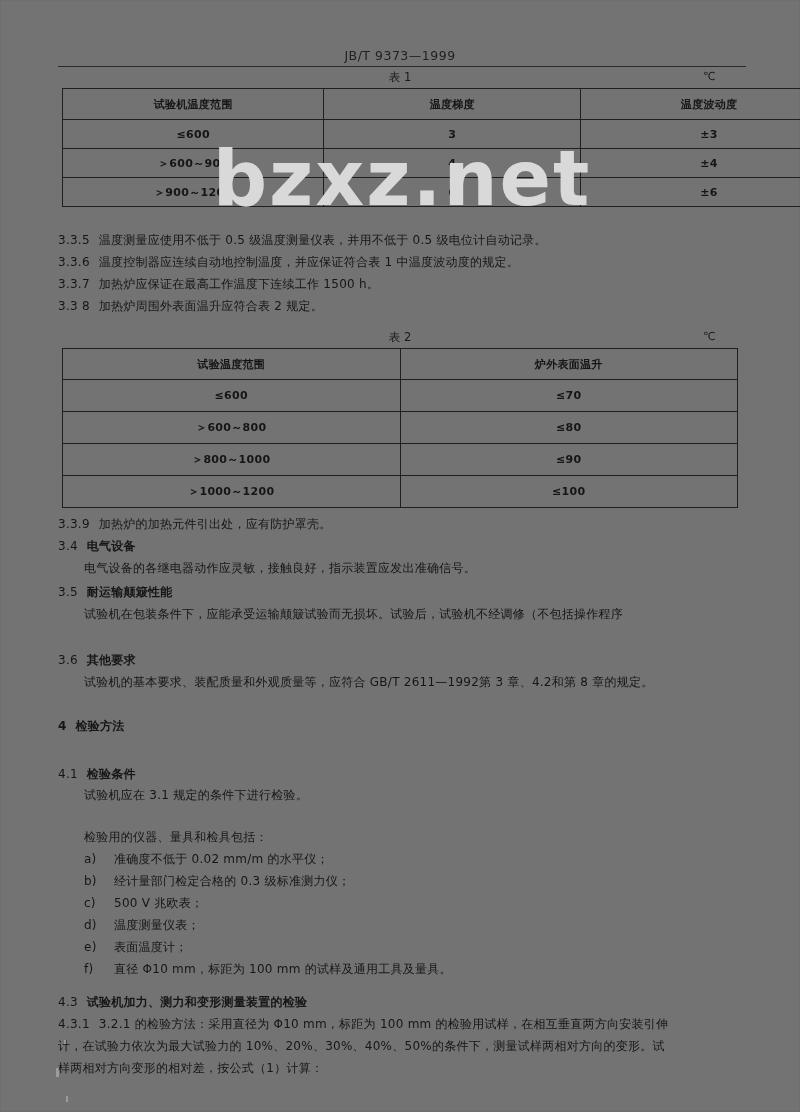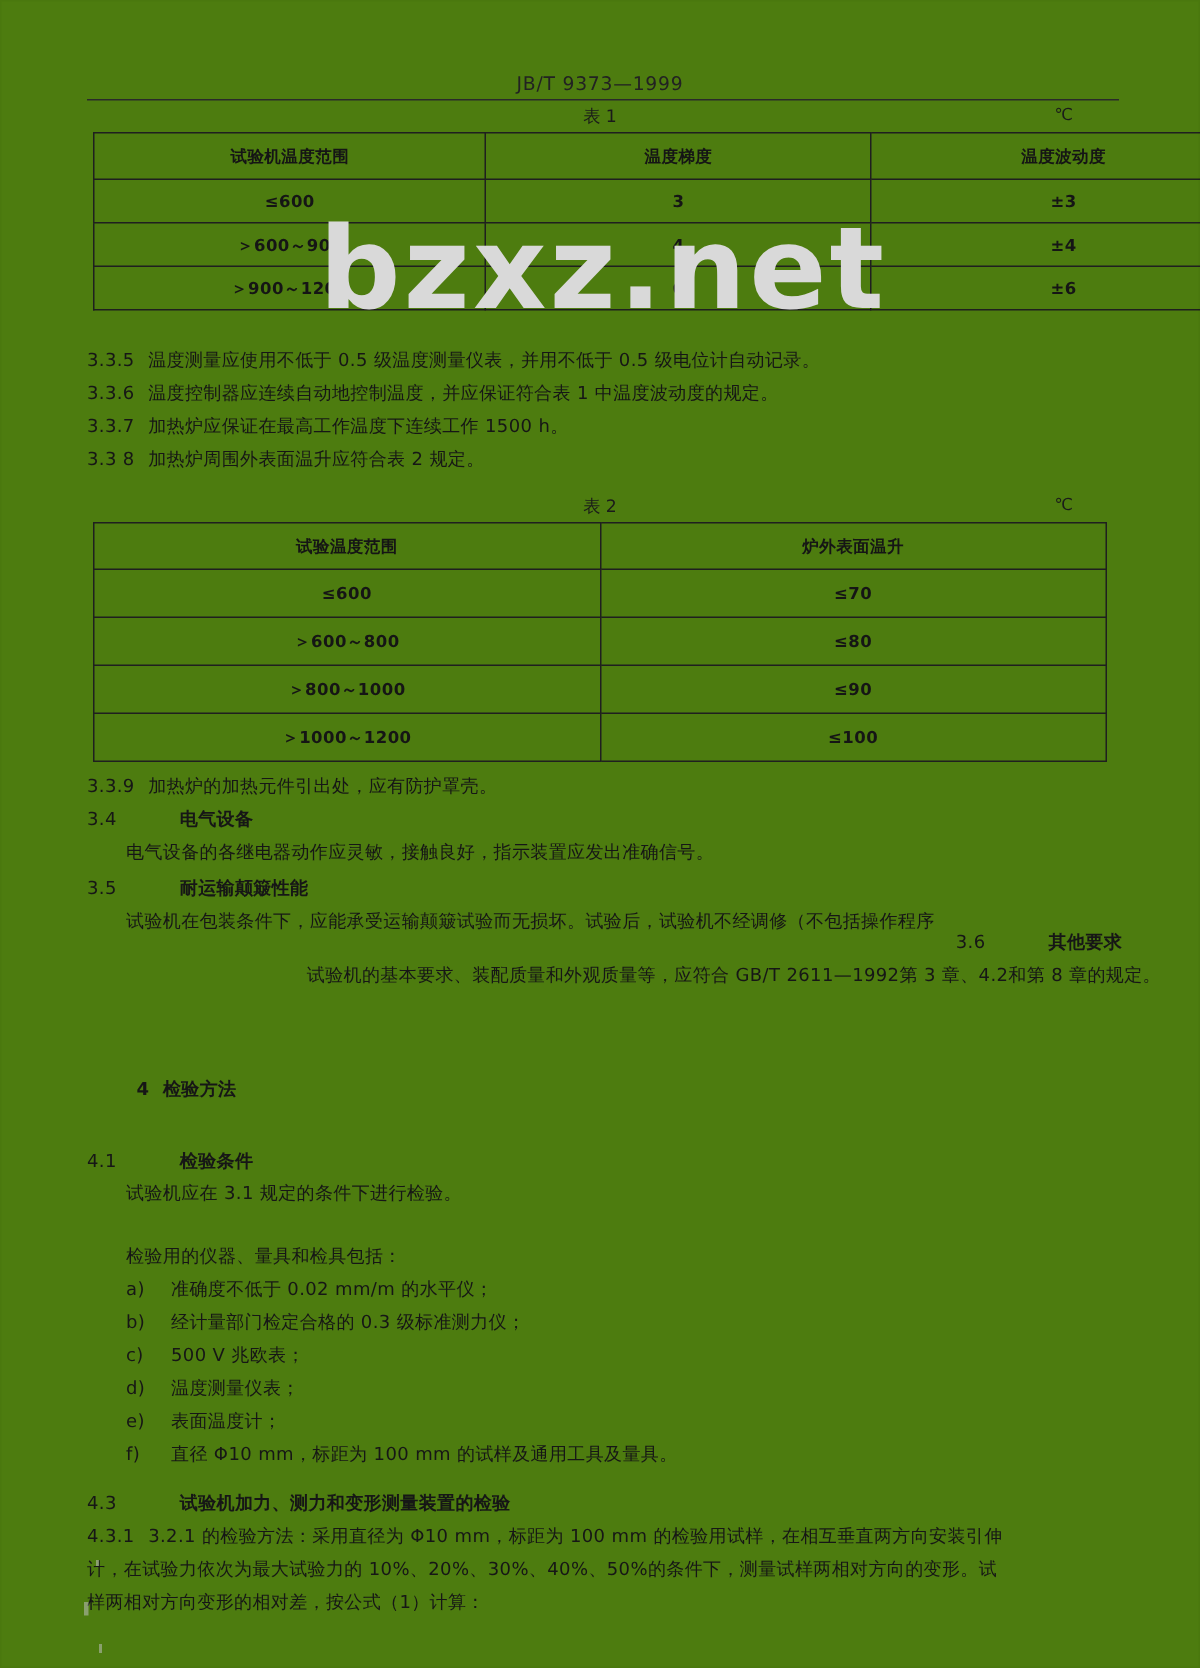--- a/index.html
+++ b/index.html
@@ -4,21 +4,21 @@
 <style>
   html, body {
     margin: 0;
     padding: 0;
     background: #ffffff;
   }
   .page {
     position: relative;
     width: 800px;
     height: 1112px;
-    background: #4d7c0f;
+    background: #737373;
     font-family: "DejaVu Sans", "Liberation Sans", sans-serif;
     color: #1a1a1a;
     overflow: hidden;
   }
   
   .scan-edge {
     position: absolute;
     top: 0; left: 0; right: 0; bottom: 0;
     box-shadow: inset 0 0 0 1px rgba(0,0,0,0.03);
     pointer-events: none;
@@ -103,21 +103,21 @@
     left: 0;
     width: 690px;
     font-size: 12px;
     line-height: 16px;
     letter-spacing: 0.25px;
     white-space: nowrap;
   }
   .num { margin-right: 9px; }
   .ind1 { padding-left: 26px; }
   .listmark { display: inline-block; width: 30px; }
-  .sec-title { font-weight: 700; margin-left: 33px; }
+  .sec-title { font-weight: 700; }
 
   
   .watermark {
     position: absolute;
     left: 122px;
     top: 136px;
     width: 560px;
     height: 86px;
     font-family: "DejaVu Sans", "Liberation Sans", sans-serif;
     font-size: 76px;
@@ -233,21 +233,21 @@
 
   <div class="body-text" style="top:584px; height:72px;">
     <div class="p" style="top:0px;">
       <span class="num">3.5</span><span class="sec-title">耐运输颠簸性能</span>
     </div>
     <div class="p ind1" style="top:22px;">
       <span>试验机在包装条件下，应能承受运输颠簸试验而无损坏。试验后，试验机不经调修（不包括操作程序</span>
     </div>
   </div>
 
-  <div class="body-text" style="top:620px; height:48px;text-align:right;">
+  <div class="body-text" style="top:652px; height:48px;">
     <div class="p" style="top:0px;">
       <span class="num">3.6</span><span class="sec-title">其他要求</span>
     </div>
     <div class="p ind1" style="top:22px;">
       <span>试验机的基本要求、装配质量和外观质量等，应符合 GB/T 2611—1992第 3 章、4.2和第 8 章的规定。</span>
     </div>
   </div>
 
   <div class="body-text" style="top:718px; height:24px;">
     <div class="p sec-title" style="top:0px;">

